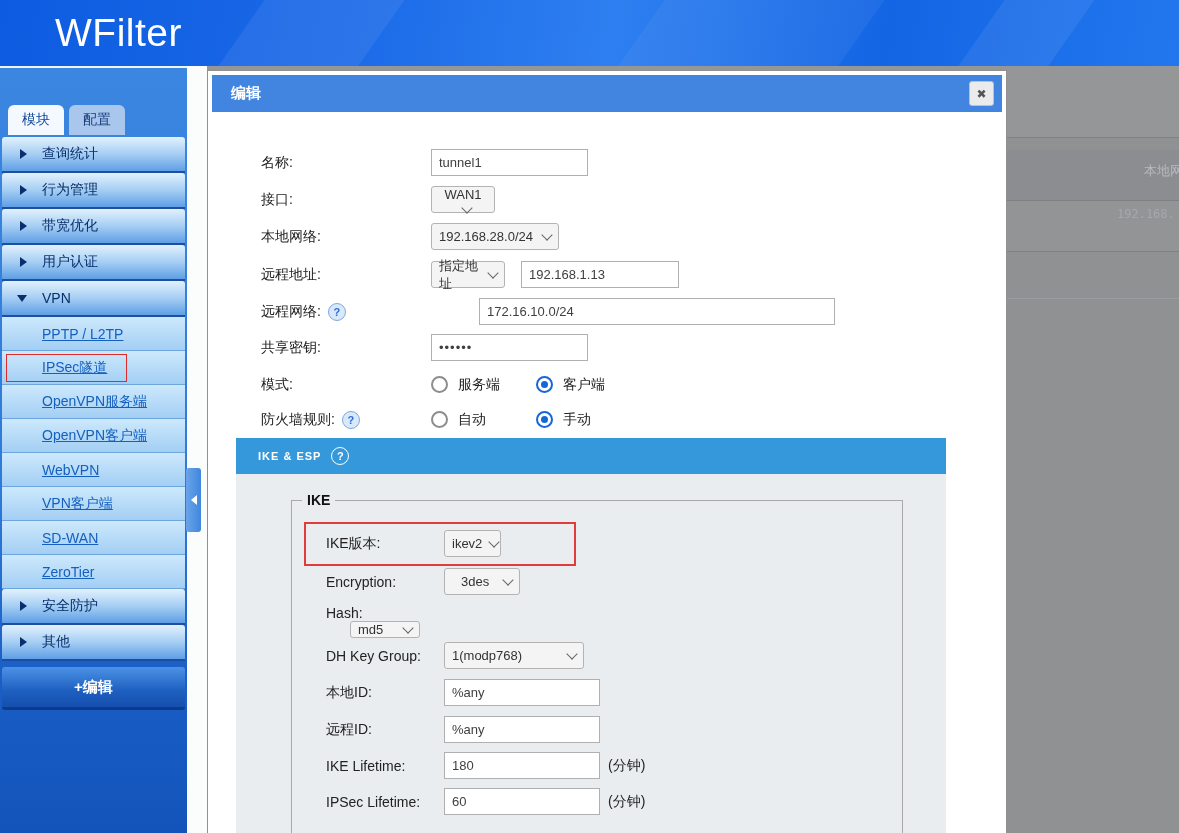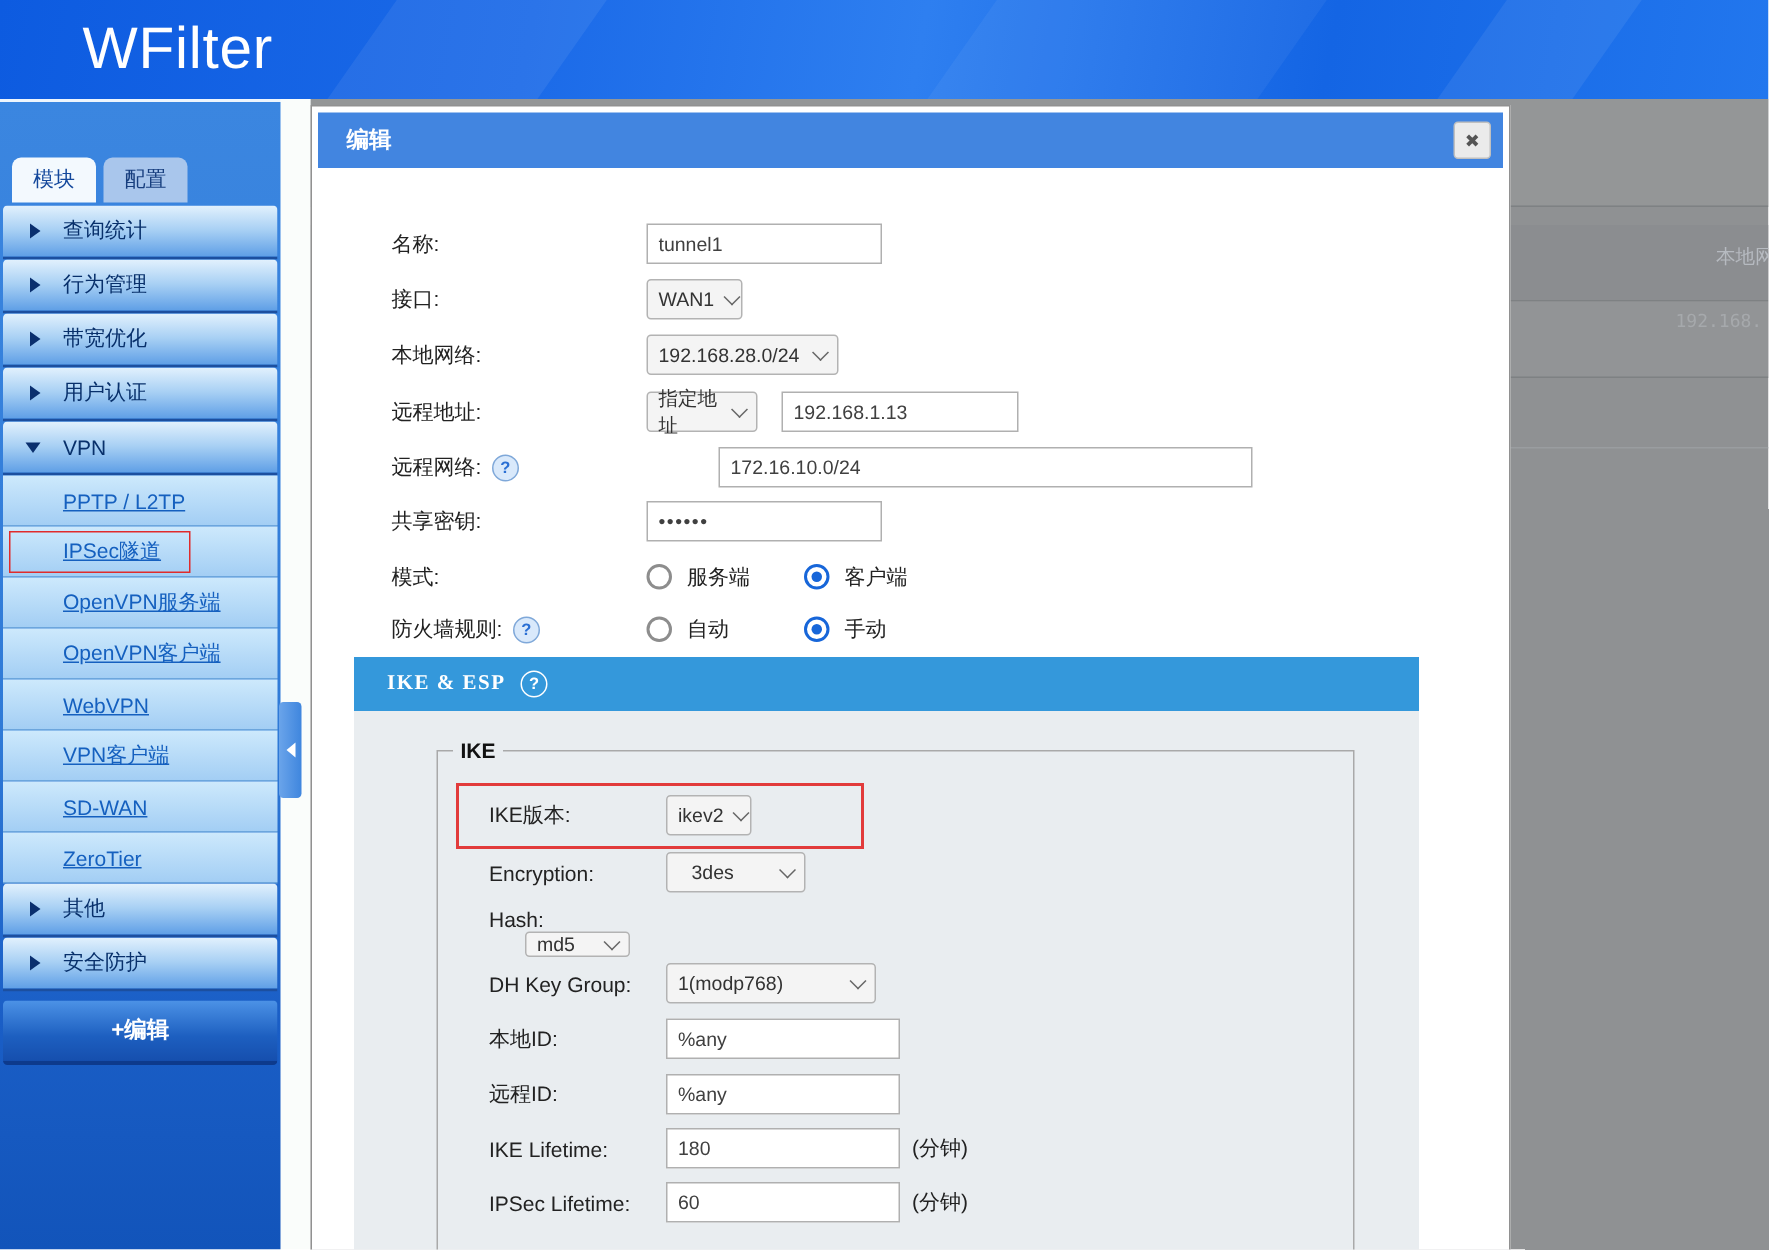--- a/index.html
+++ b/index.html
@@ -81,33 +81,33 @@
     margin-left:7px;cursor:pointer;flex:none;}
   .help.on-blue{background:transparent;border-color:#fff;color:#fff;margin-left:10px;}
   .radio-opt{display:flex;align-items:center;width:105px;}
   .radio{width:17px;height:17px;border-radius:50%;border:2px solid #8d8d8d;background:#fff;
     display:inline-block;box-sizing:border-box;position:relative;cursor:pointer;flex:none;}
   .radio.checked{border-color:#1766d9;}
   .radio.checked::after{content:'';position:absolute;left:3px;top:3px;right:3px;bottom:3px;border-radius:50%;background:#1766d9;}
   .radio-label{margin-left:10px;font-size:14px;color:#222;}
   .ike-bar{position:absolute;left:28px;top:367px;width:710px;height:36px;background:#3498db;
     display:flex;align-items:center;padding-left:22px;box-sizing:border-box;}
-  .ike-bar-title{color:#fff;font-size:14px;font-weight:bold;letter-spacing:1px;font-family:Liberation Serif, serif;}
+  .ike-bar-title{color:#fff;font-size:11px;font-weight:bold;letter-spacing:1px;}
   .ike-body{position:absolute;left:28px;top:403px;width:710px;height:490px;background:#e9edf0;}
   .ike-fieldset{position:absolute;left:55px;top:18px;width:610px;height:430px;
     border:1px solid #a9a9a9;margin:0;padding:0;}
   .ike-fieldset legend{font-size:14px;font-weight:bold;color:#111;margin-left:10px;padding:0 5px;}
   .frow{position:absolute;left:34px;display:flex;align-items:center;height:27px;}
   .flabel{width:118px;font-size:14px;color:#222;}
   .suffix{margin-left:8px;font-size:14px;color:#222;}
   .red-box-ike{position:absolute;left:12px;top:14px;width:268px;height:40px;border:2px solid #e23b3b;pointer-events:none;}
   
-  .w-name{width:157px;} .w-wan{width:64px;} .w-lnet{width:128px;} .w-raddr-sel{width:74px;}
+  .w-name{width:157px;} .w-wan{width:64px;flex-direction:column;} .w-lnet{width:128px;} .w-raddr-sel{width:74px;}
   .w-raddr{width:158px;margin-left:16px;} .w-rnet{width:356px;} .w-psk{width:157px;letter-spacing:1px;}
-  .w-ikev{width:57px;} .w-enc{width:93px;padding-left:16px;} .w-hash{width:70px;} .w-dh{width:140px;}
+  .w-ikev{width:57px;} .w-enc{width:76px;padding-left:16px;} .w-hash{width:70px;} .w-dh{width:140px;}
   .w-id{width:156px;} .w-lt{width:156px;}
 </style>
 </head>
 <body>
 
 <div class="banner">
   <div class="streak s1"></div>
     <div class="streak s2"></div>
     <div class="streak s3"></div>
   <div class="logo">WFilter</div>
@@ -173,25 +173,25 @@
       <span class="nav-label">VPN客户端</span>
     </div>
     <div class="nav-item sub">
       <span class="nav-label">SD-WAN</span>
     </div>
     <div class="nav-item sub">
       <span class="nav-label">ZeroTier</span>
     </div>
     <div class="nav-item group">
       <i class="tri-right"></i>
+      <span class="nav-label">安全防护</span>
+    </div>
+    <div class="nav-item group">
+      <i class="tri-right"></i>
       <span class="nav-label">其他</span>
-    </div>
-    <div class="nav-item group">
-      <i class="tri-right"></i>
-      <span class="nav-label">安全防护</span>
     </div>
     <div class="edit-btn">+编辑</div>
   </div>
 </div>
 
 <div class="handle">
   <i class="tri-left"></i>
 </div>
 
 <div class="modal">

